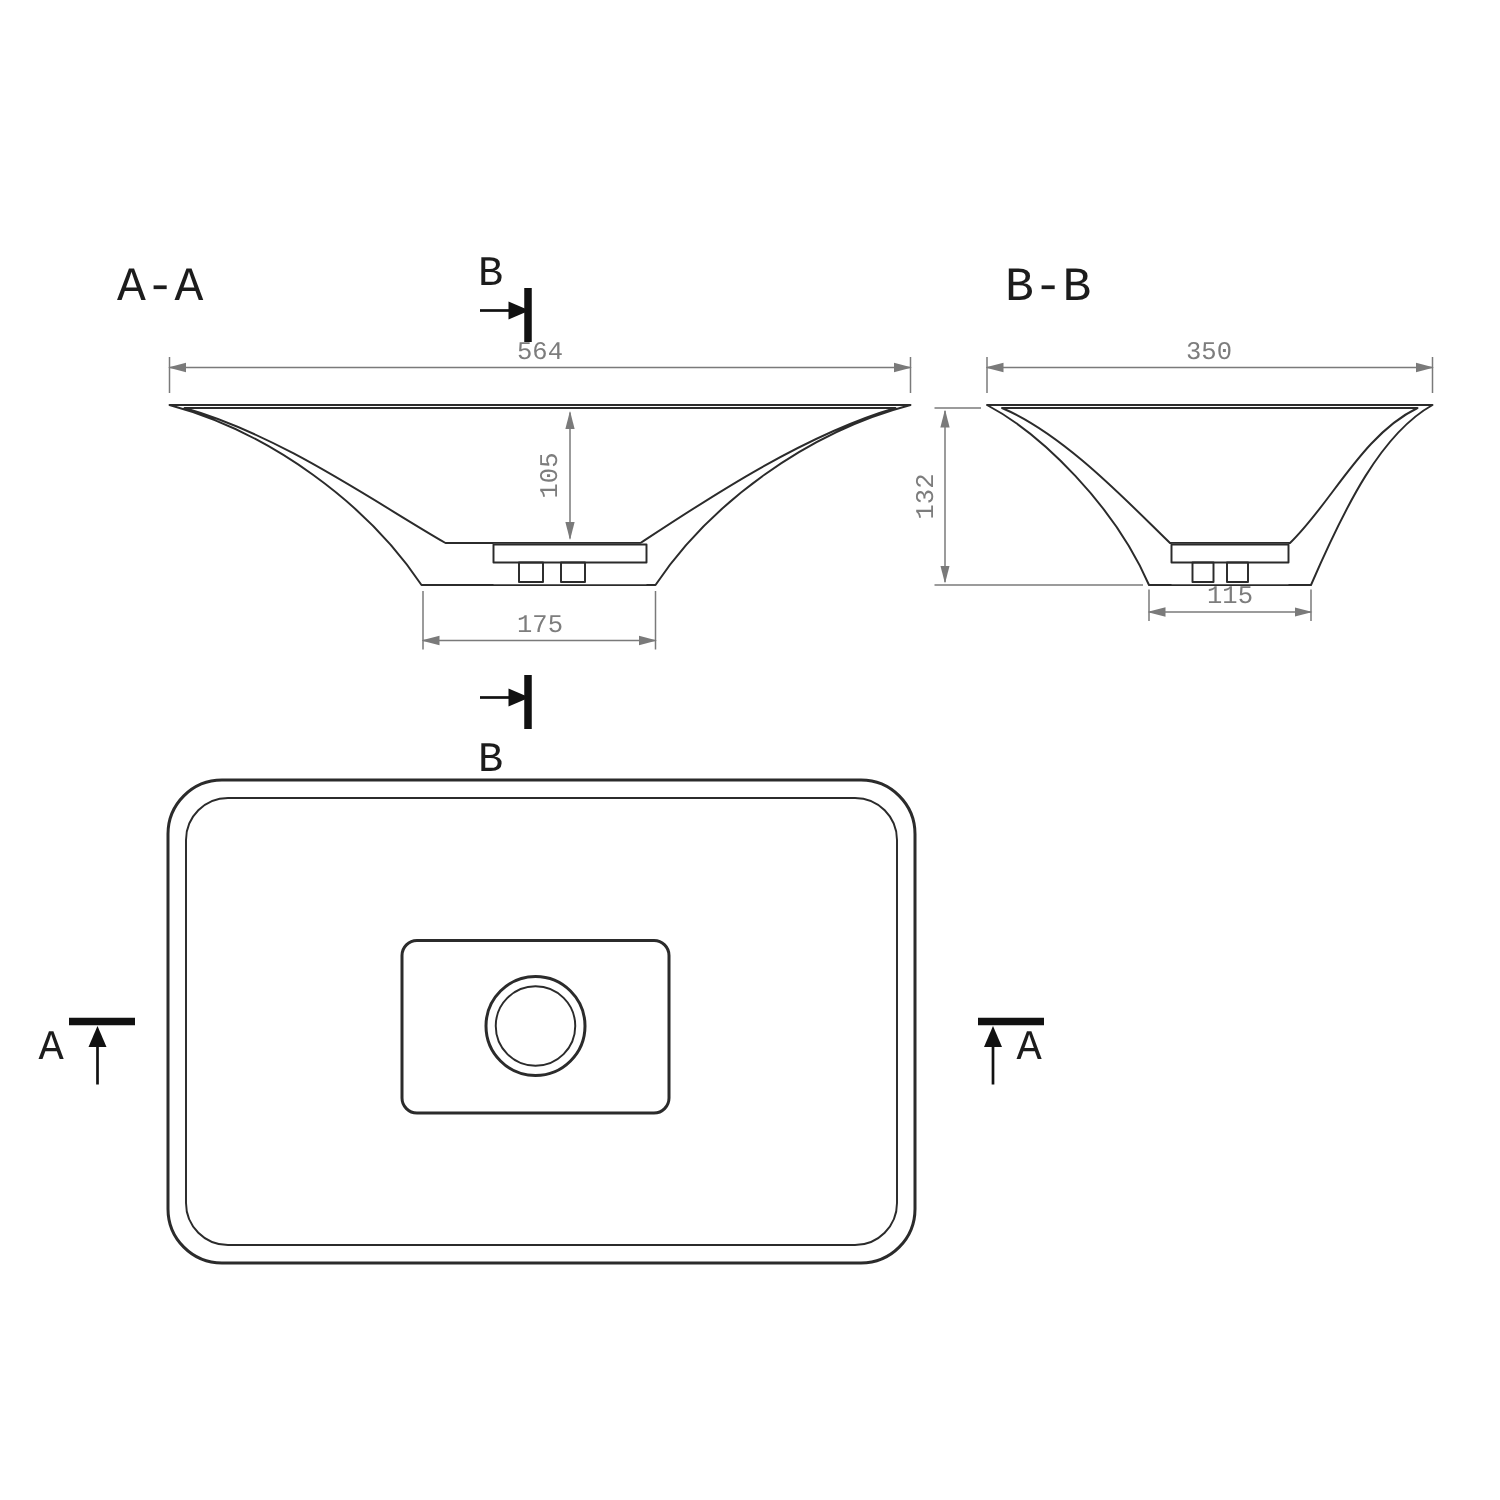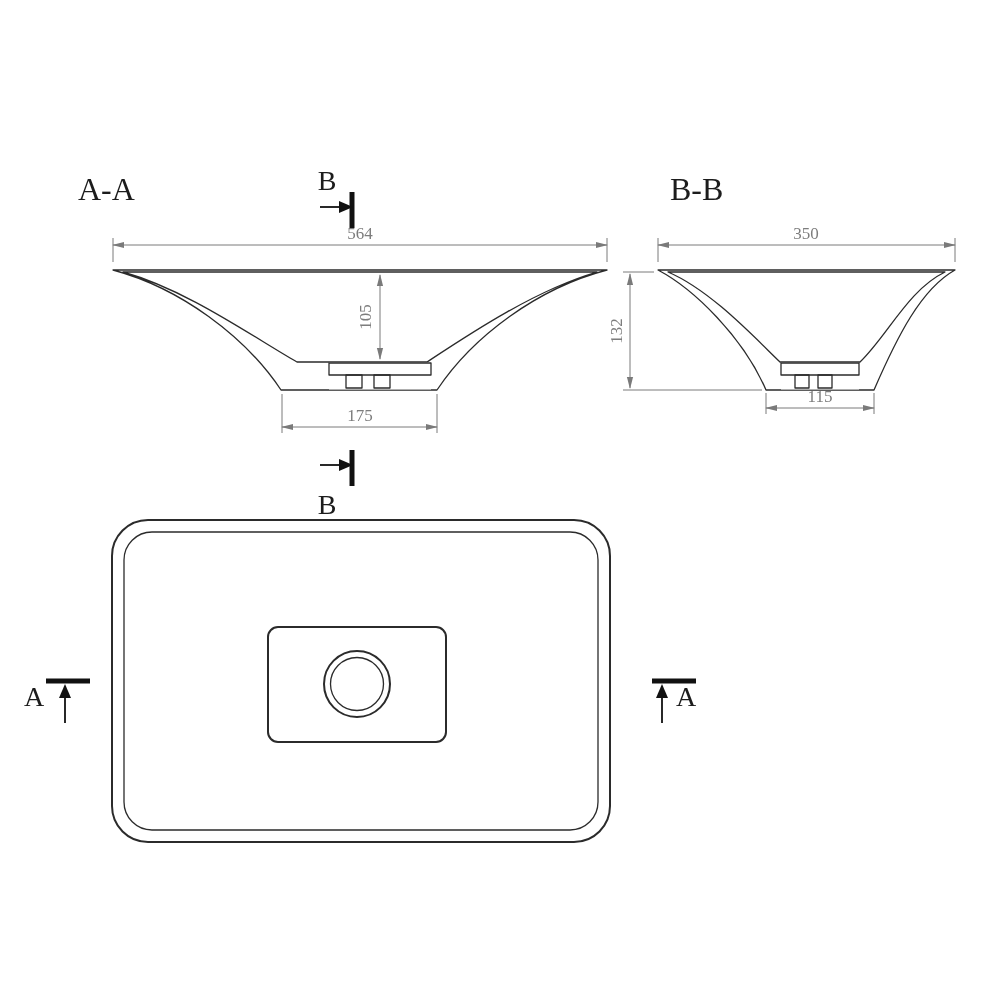--- a/index.html
+++ b/index.html
@@ -1,18 +1,18 @@
 <!DOCTYPE html>
 <html><head>
 <meta charset="utf-8">
 <style>
   html,body{margin:0;padding:0;background:#ffffff;}
   .page{
     width:1000px;height:1000px;background:#ffffff;position:relative;
-    font-family:Liberation Serif, serif;
+    font-family:Liberation Mono, monospace;
   }
   svg{display:block;}
   .geo{fill:none;stroke:#2b2b2b;stroke-width:2;stroke-linejoin:round;stroke-linecap:round;}
   .thin{stroke-width:1.3;}
   .dim{stroke:#7a7a7a;stroke-width:1;fill:none;}
   .dimtext{fill:#7d7d7d;font-size:17px;}
   .label{fill:#1c1c1c;font-size:32px;}
   .marker-letter{fill:#1c1c1c;font-size:28px;}
   .cutbar{stroke:#111;stroke-width:5;}
   .cutarrow{stroke:#111;stroke-width:1.8;fill:none;}

